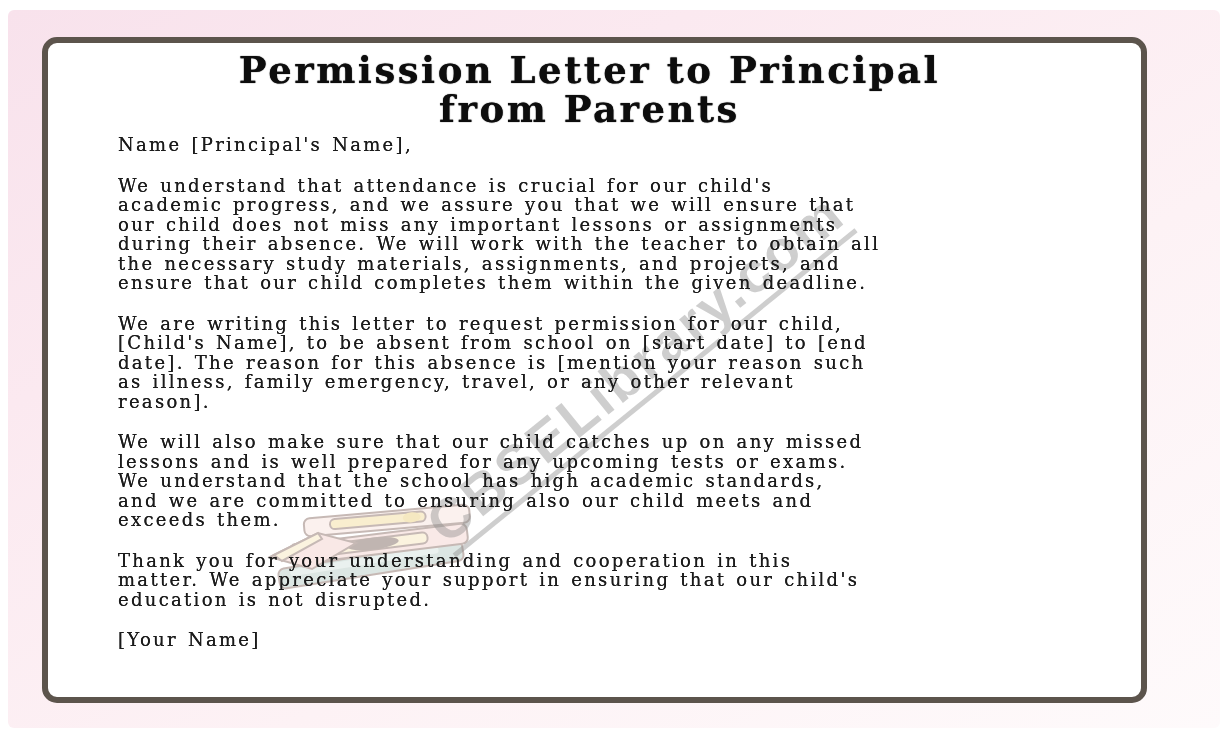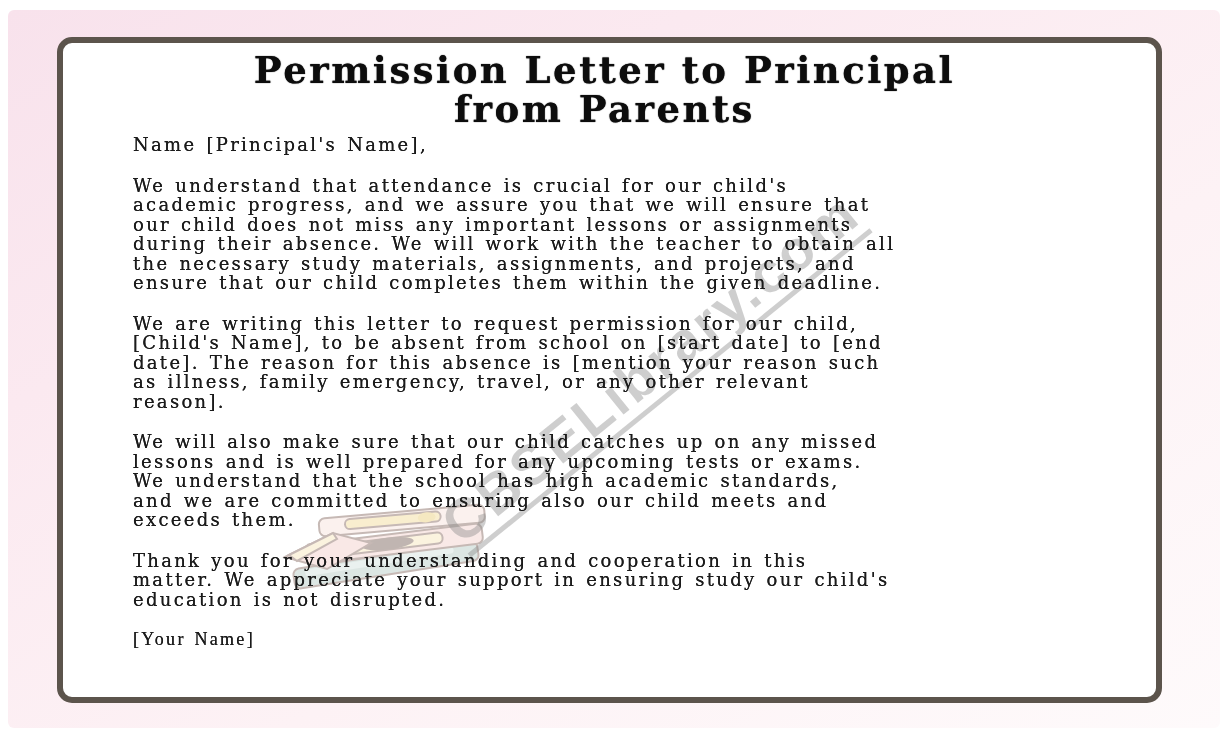--- a/index.html
+++ b/index.html
@@ -10,21 +10,21 @@
     font-family: "DejaVu Serif", "Liberation Serif", serif;
   }
   .pink-backdrop {
     position: absolute;
     left: 8px; top: 10px; right: 0; bottom: 12px;
     background: linear-gradient(150deg, #f8e2ec 0%, #fbe9f0 28%, #fdf2f5 62%, #fefafb 100%);
     border-radius: 6px;
   }
   .letter-card {
     position: absolute;
-    left: 57px; top: 37px;
+    left: 42px; top: 37px;
     width: 1105px; height: 666px;
     background: #ffffff;
     border: 6px solid #5c544c;
     border-radius: 15px;
     padding: 8px 80px 0 70px;
     overflow: hidden;
   }
   .letter-title {
     text-align: center;
     font-size: 37px;
@@ -39,21 +39,21 @@
     font-size: 18px;
     line-height: 19.5px;
     letter-spacing: 2.3px;
     word-spacing: 2px;
     color: #1b1b1b;
     white-space: pre-line;
     margin: 21px 0;
     text-shadow: 0 0 0.6px #222;
   }
   .salutation { margin-top: 6px; }
-  .signature { margin-top: 14px; font-family: Liberation Serif, serif; }
+  .signature { margin-top: 14px; }
   .watermark {
     position: absolute;
     left: 587px; top: 325px;
     transform: translate(-50%, -50%) rotate(-39deg);
     font-family: "Liberation Sans", sans-serif;
     font-size: 56px;
     font-weight: bold;
     letter-spacing: 3px;
     color: #8c8c8c;
     opacity: 0.42;
@@ -120,21 +120,21 @@
 as illness, family emergency, travel, or any other relevant
 reason].</p>
 
   <p class="para">We will also make sure that our child catches up on any missed
 lessons and is well prepared for any upcoming tests or exams.
 We understand that the school has high academic standards,
 and we are committed to ensuring also our child meets and
 exceeds them.</p>
 
   <p class="para">Thank you for your understanding and cooperation in this
-matter. We appreciate your support in ensuring study our child's
+matter. We appreciate your support in ensuring that our child's
 education is not disrupted.</p>
 
 
   <p class="para signature">[Your Name]</p>
 
   <div class="watermark">CBSELibrary.com</div>
 
 </div>
 
 </body></html>

